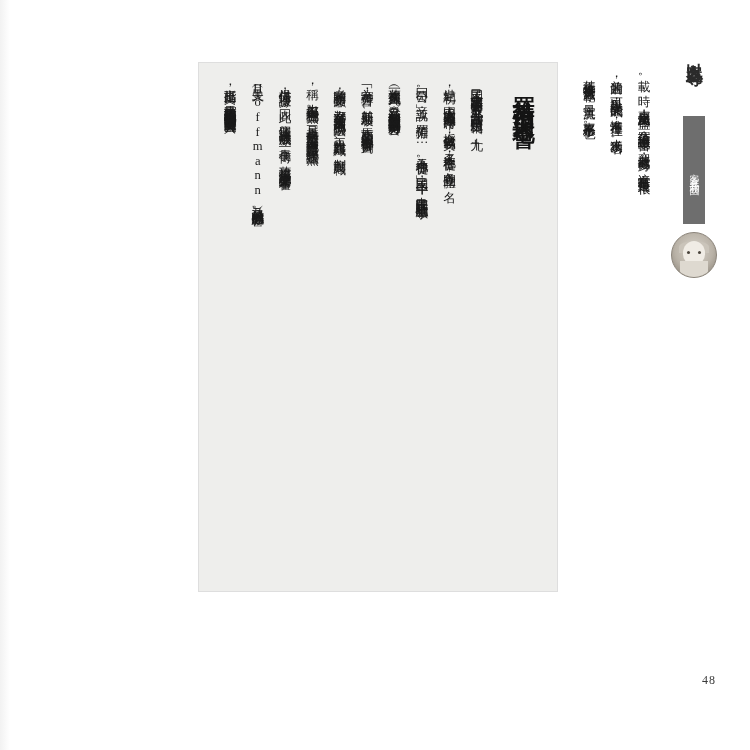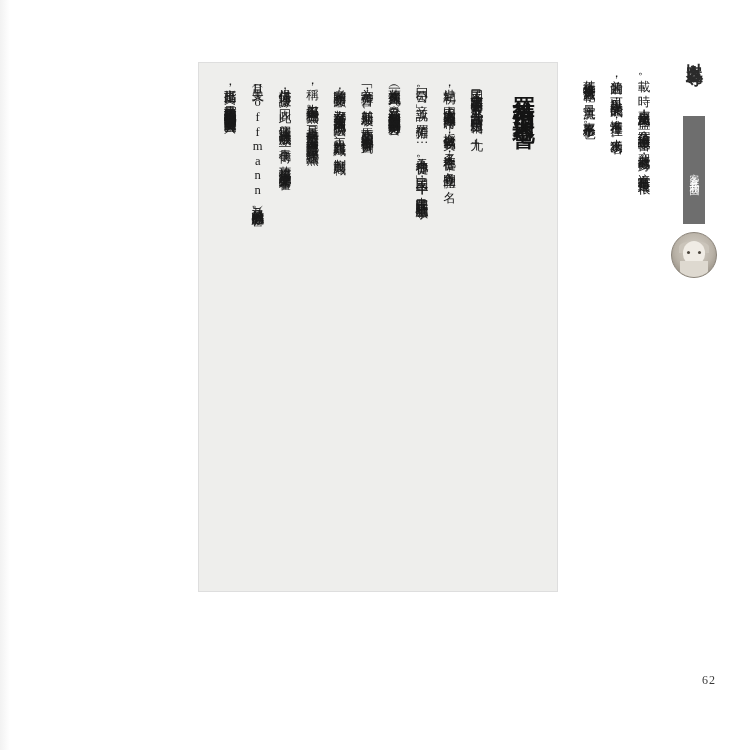--- a/index.html
+++ b/index.html
@@ -230,15 +230,15 @@
       <div class="vcol">為「羅芳會」，並與新加坡、馬來西亞的天地會等幫會併列。</div>
       <div class="vcol">考諸相關文獻，都沒有羅芳伯加入天地會的說法，再比對其組織、制度與職</div>
       <div class="vcol">稱，也都與天地會無關。且李長傅對「蘭芳公司為天地會轄下組織」此一說法並無</div>
       <div class="vcol">提供任何證據，因此，這個說法應無法成立。李長傅、葛祖燦等可能受荷蘭學者霍</div>
       <div class="vcol tight">夫曼（Hoffmann）及溫雄飛的觀點影響。</div>
       <div class="vcol tight">高延指出，霍夫曼《荷印語言地理民族學彙刊》關於「西婆羅洲華人公司與天</div>
     </div>
 
   </div>
 
-  <div class="page-number">62</div>
+  <div class="page-number">48</div>
 
 </div>
 
 </body></html>

